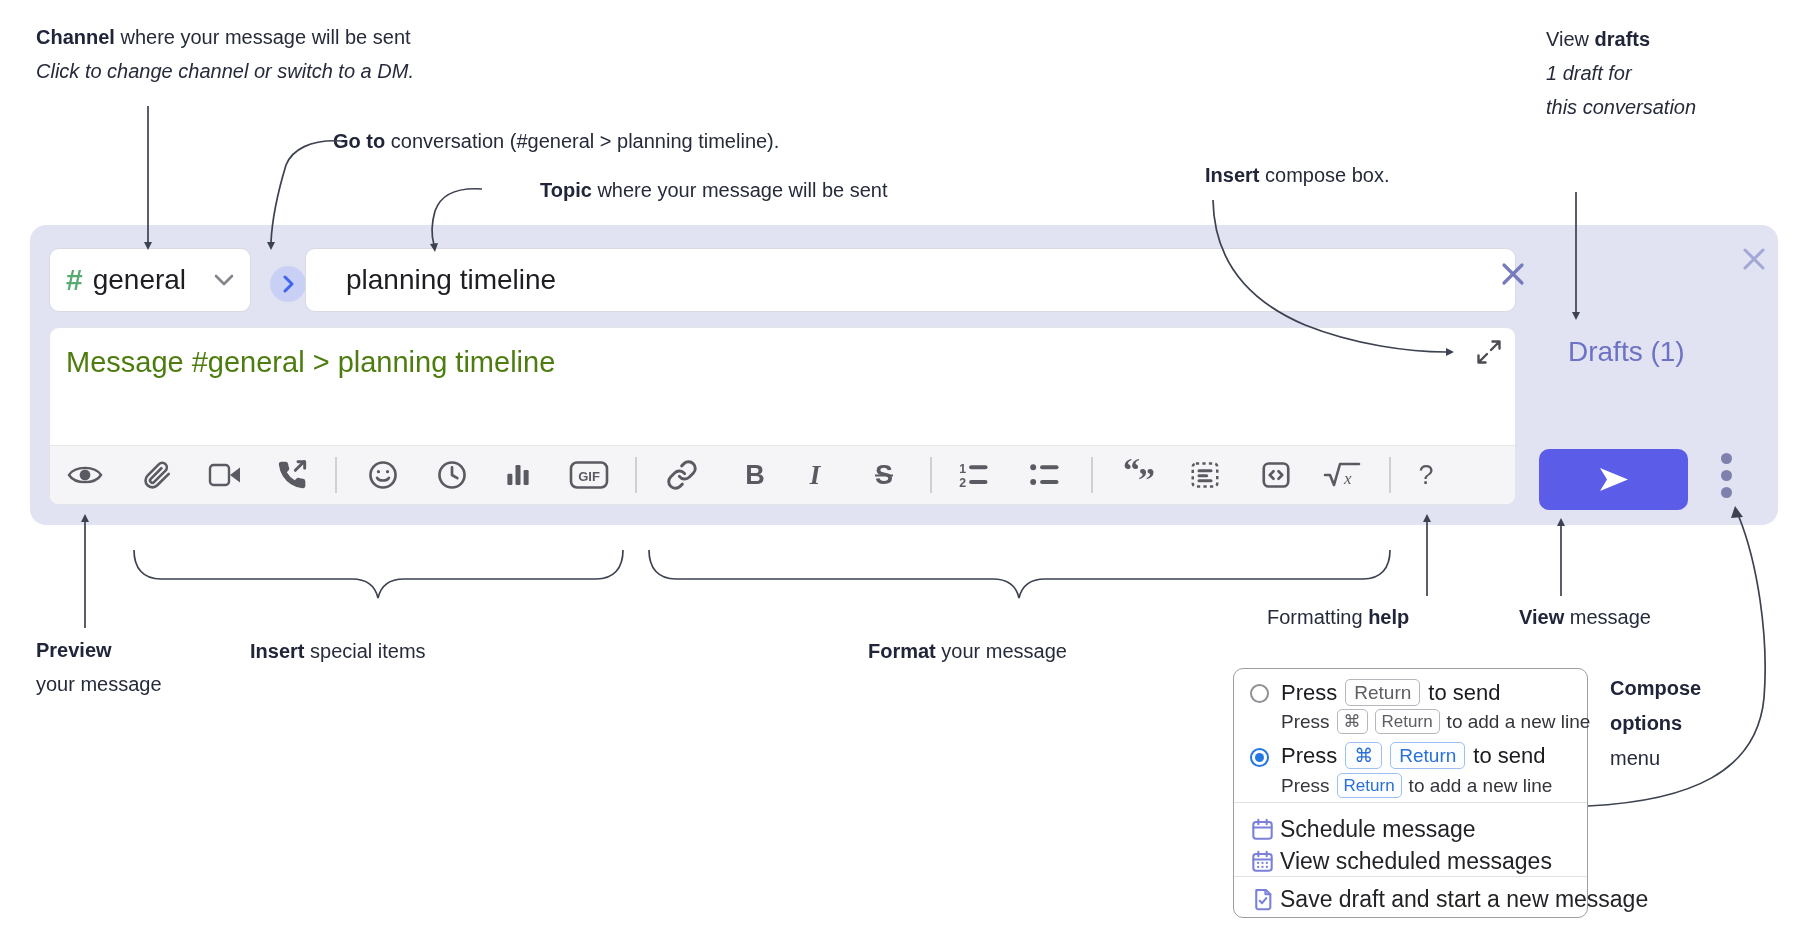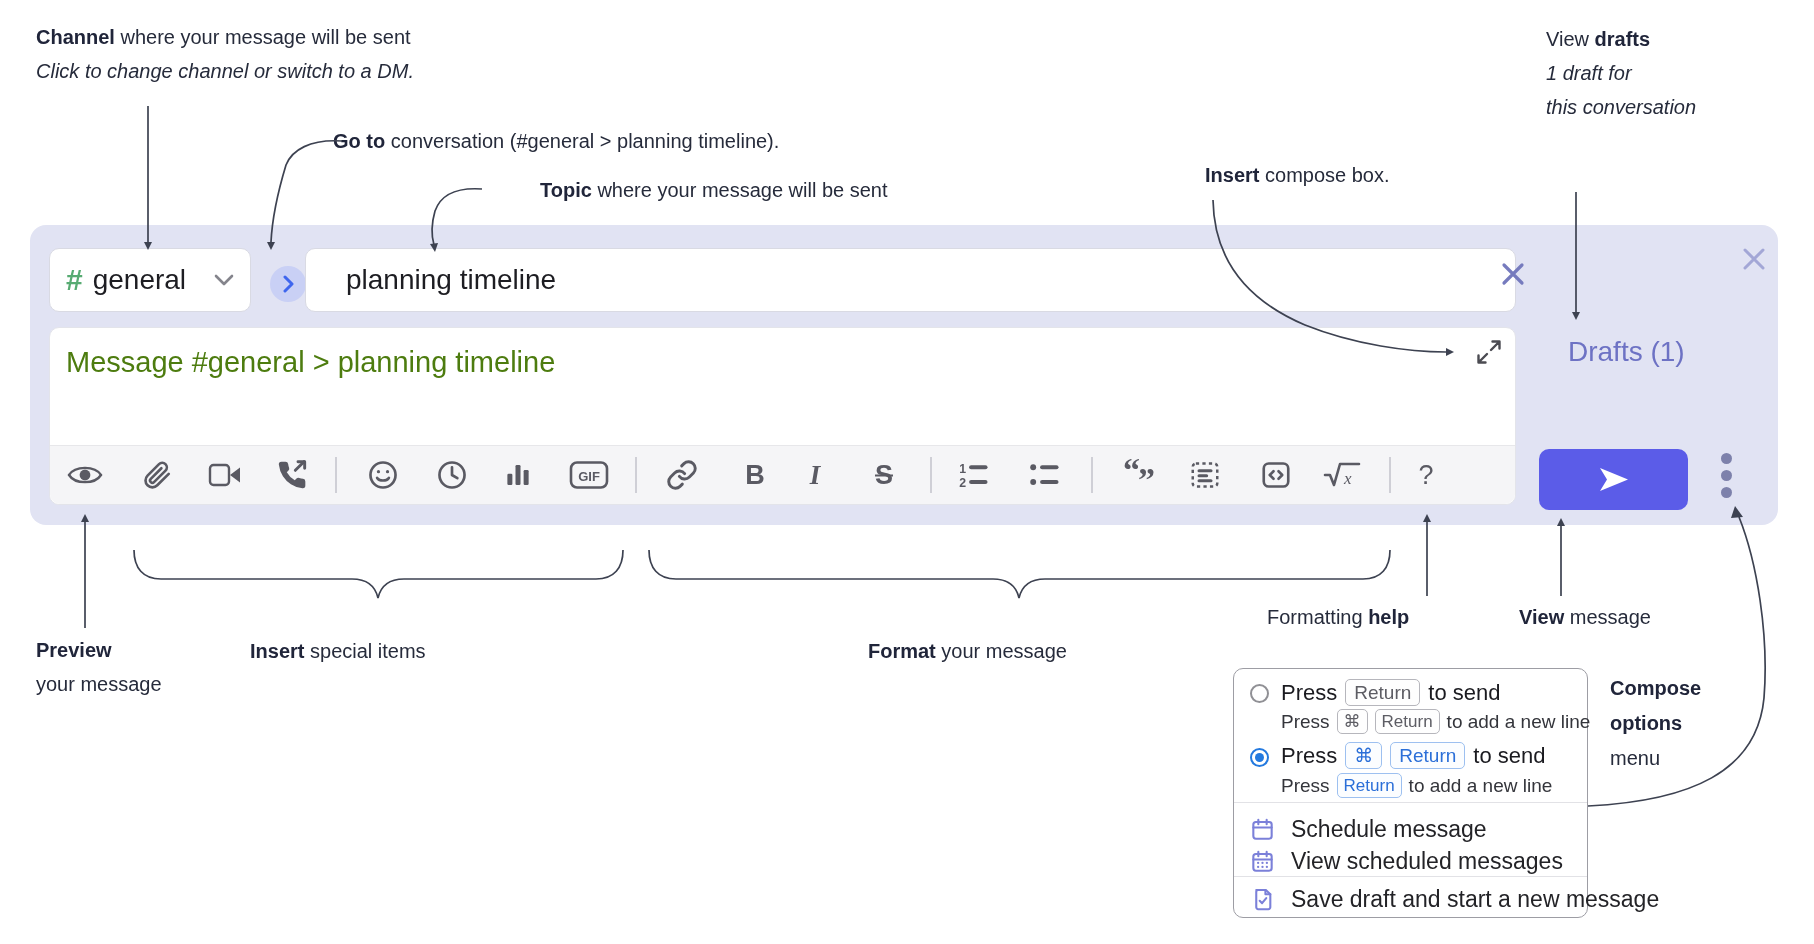--- a/index.html
+++ b/index.html
@@ -40,21 +40,21 @@
   .prow{position:absolute;display:flex;align-items:center;white-space:nowrap;}
   .radio{width:19px;height:19px;border-radius:50%;box-sizing:border-box;border:2px solid #909095;background:#fff;cursor:pointer;}
   .radio.sel{border:2px solid #2379df;display:flex;align-items:center;justify-content:center;}
   .radio.sel i{width:9px;height:9px;border-radius:50%;background:#2379df;}
   .pmain{font-size:22px;color:#1b1b20;gap:8px;}
   .psub{font-size:19px;color:#34353b;gap:7px;}
   .key{border:1.5px solid #b6b6bc;border-radius:5px;background:#fefefe;color:#5d5d64;padding:1px 8px;font-size:19px;line-height:23px;}
   .psub .key{font-size:17px;padding:0 6px;}
   .key.blue{border-color:#9dc0f0;color:#2b6fd8;background:#fbfdff;}
   .pdiv{position:absolute;left:0;width:100%;height:1px;background:#e2e2e6;}
-  .mitem{font-size:23px;color:#232327;gap:16px;cursor:pointer;}
+  .mitem{font-size:23px;color:#232327;gap:5px;cursor:pointer;}
 </style>
 </head>
 <body>
 
 <div class="abs ann" style="left:36px;top:20px;">
   <div><b>Channel</b><span> where your message will be sent</span></div>
   <div class="it">Click to change channel or switch to a DM.</div>
 </div>
 
 <div class="abs ann" style="left:333px;top:124px;">

